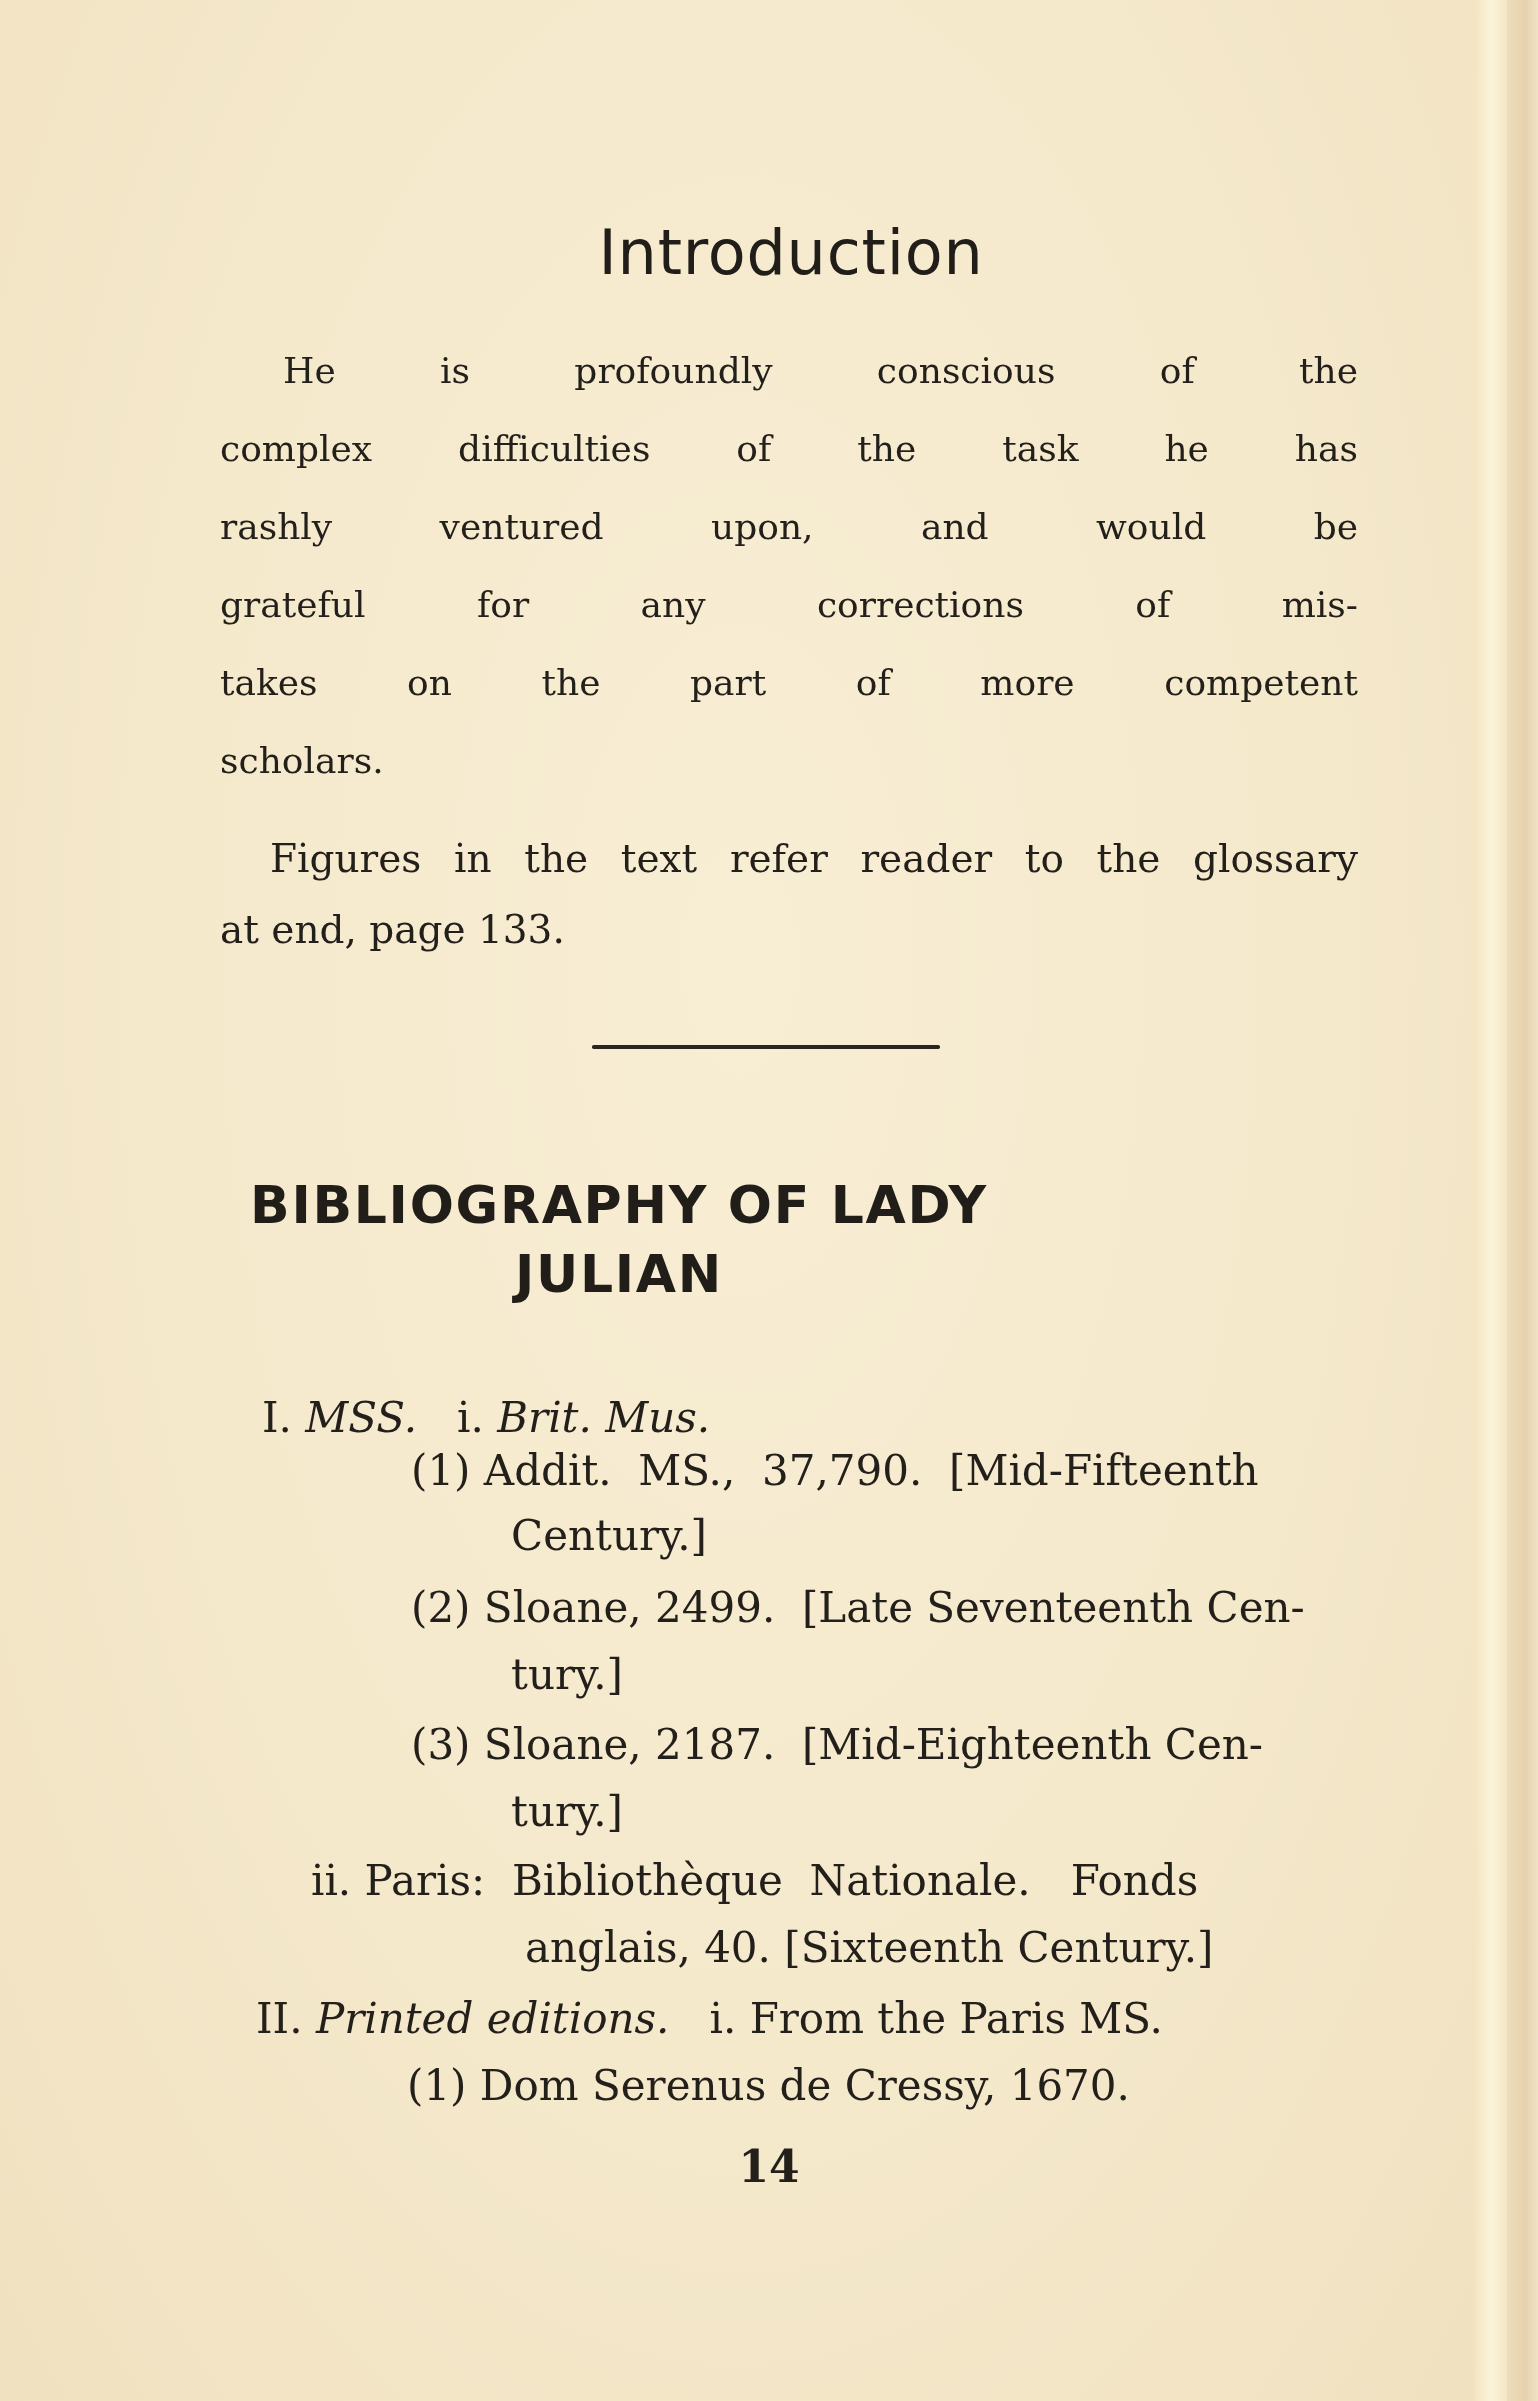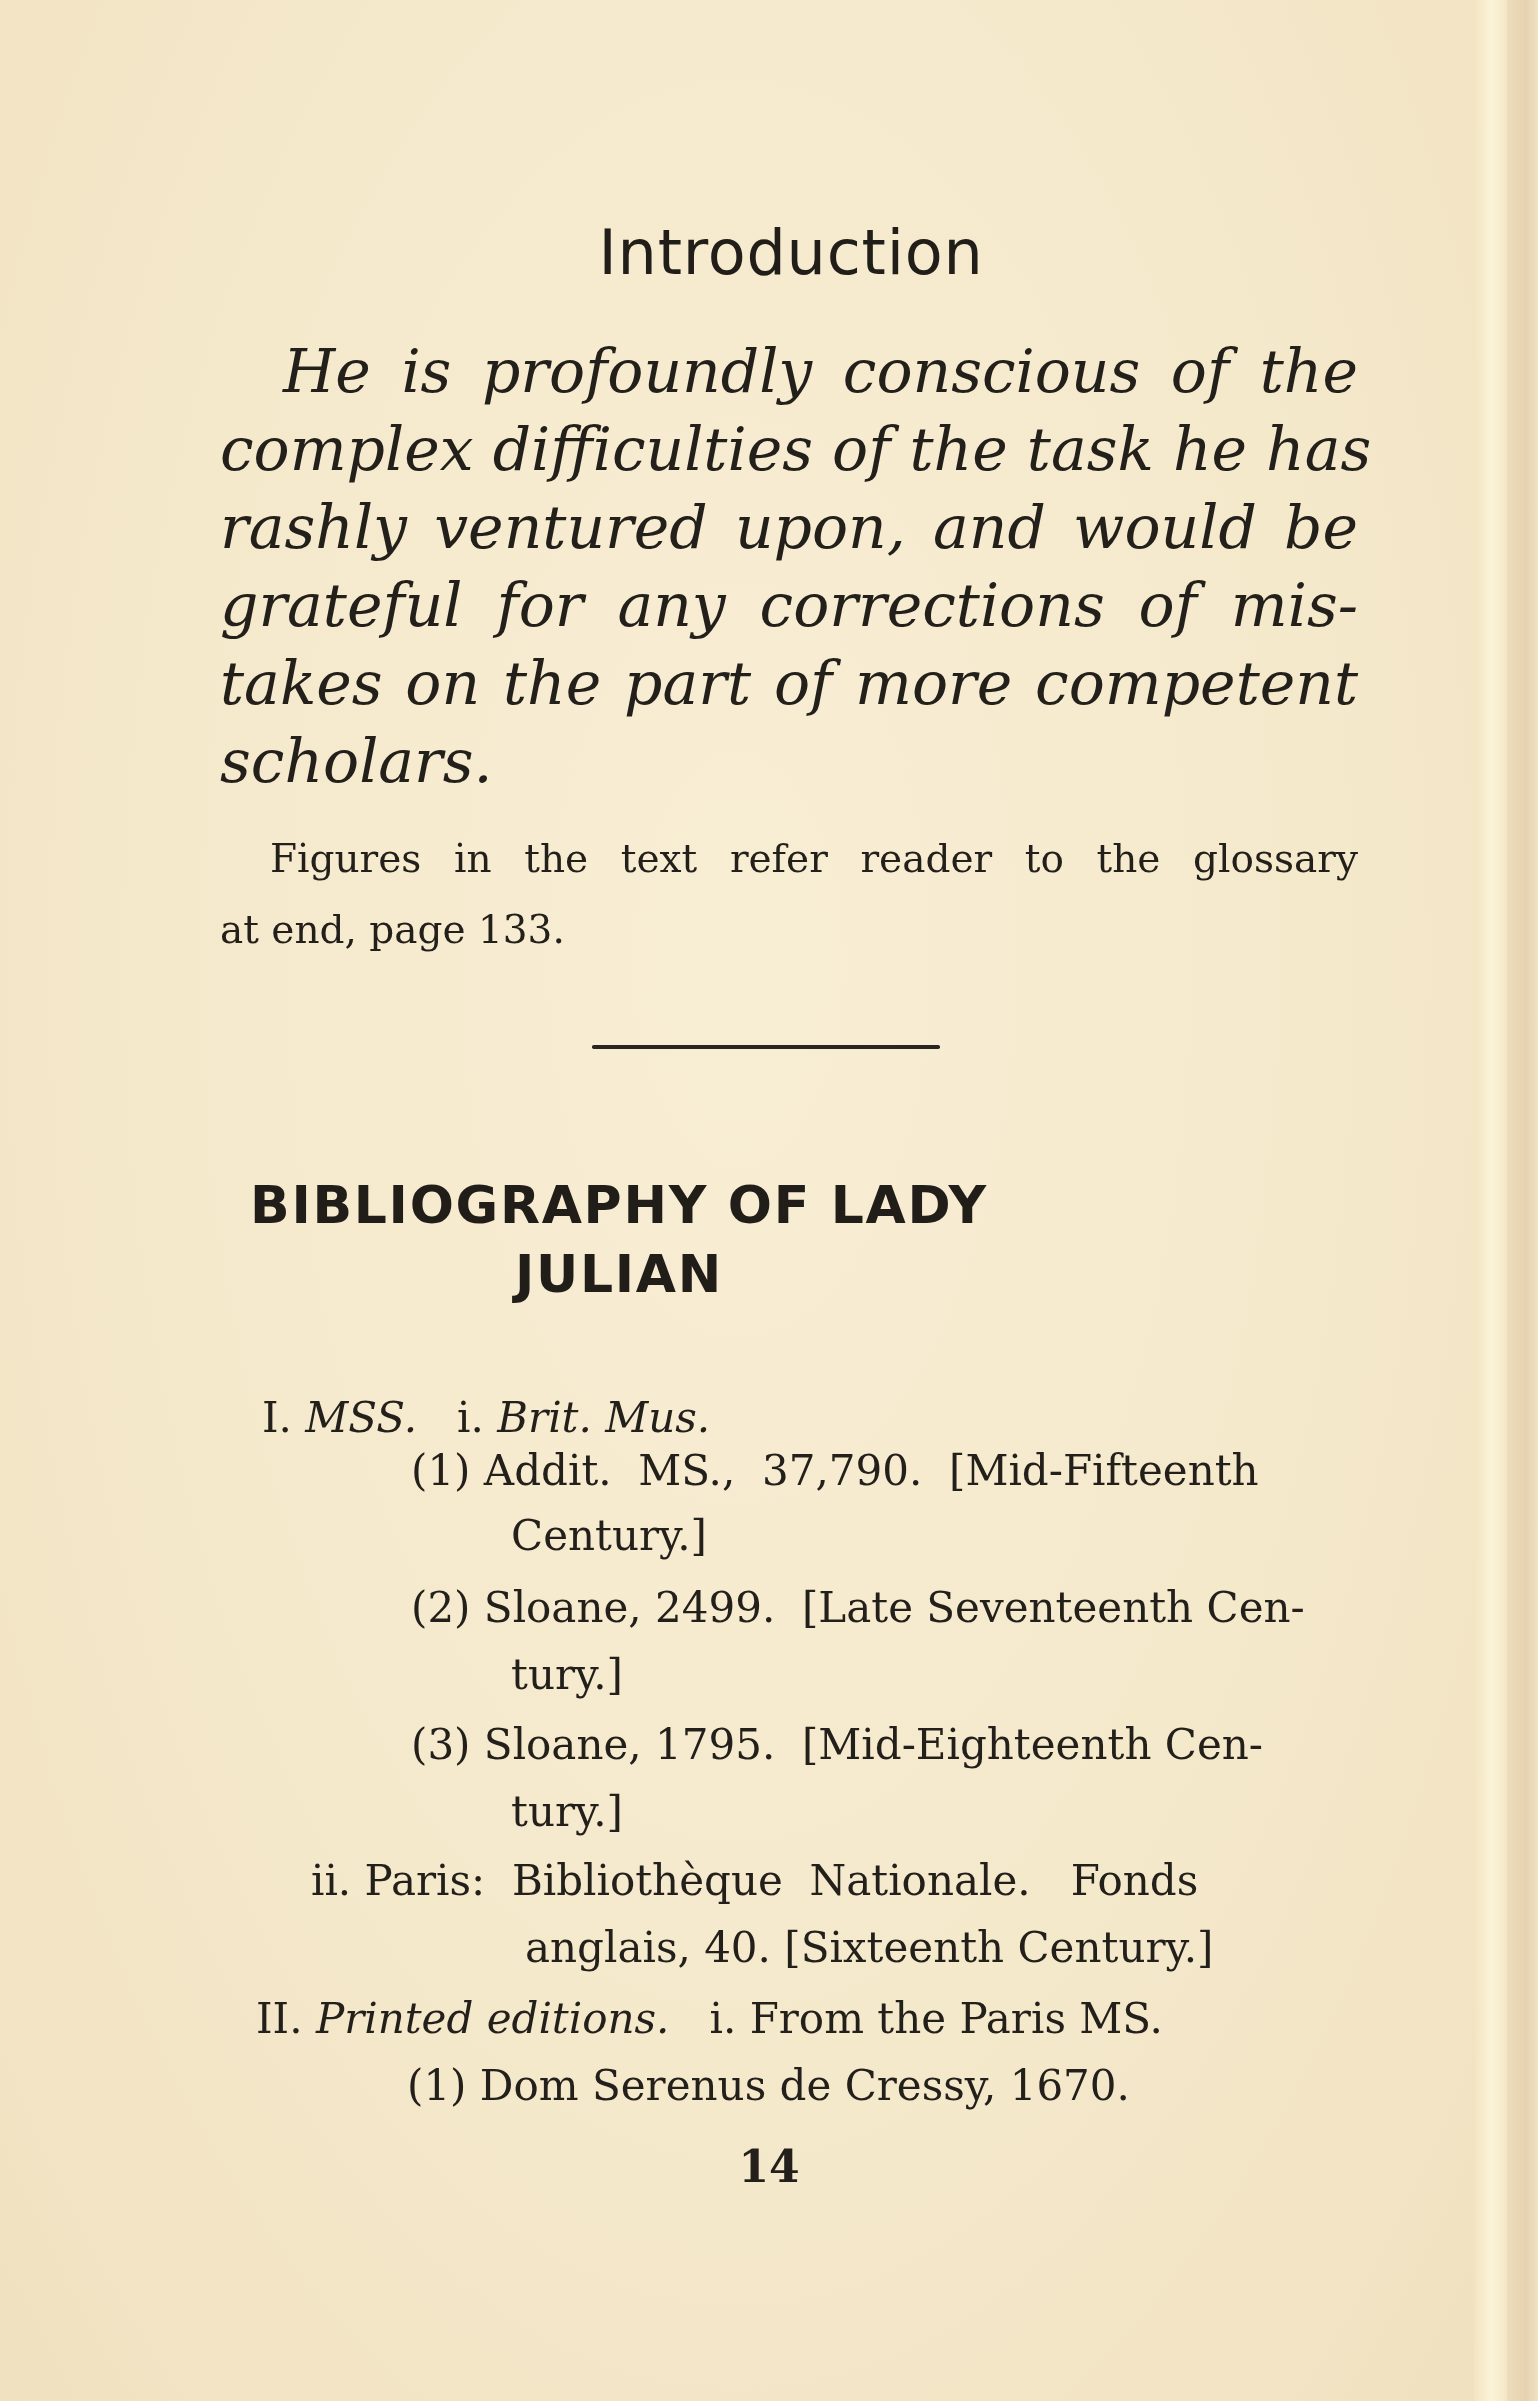--- a/index.html
+++ b/index.html
@@ -45,25 +45,24 @@
       font-size: 62px;
       font-weight: normal;
       letter-spacing: 0.8px;
       color: #211d19;
     }
 
     .para {
       position: absolute;
       left: 220px;
       width: 1138px;
-      font-size: 60px;
+      font-size: 36px;
       line-height: 78px;
       text-align: justify;
       color: #231f1a;
-      font-style: italic;
     }
     .para .line {
       display: block;
       text-align: justify;
       text-align-last: justify;
       white-space: nowrap;
     }
     .para .line.last {
       text-align-last: left;
     }
@@ -178,21 +177,21 @@
   <div class="bline" style="left:511px; top:1511px;">Century.]</div>
 
   <div class="bline" style="left:411px; top:1583px;">
     <span>(2)</span>
     <span style="white-space:pre;">Sloane, 2499.  [Late Seventeenth Cen-</span>
   </div>
   <div class="bline" style="left:511px; top:1650px;">tury.]</div>
 
   <div class="bline" style="left:411px; top:1720px;">
     <span>(3)</span>
-    <span style="white-space:pre;">Sloane, 1795.  [Mid-Eighteenth Cen-</span>
+    <span style="white-space:pre;">Sloane, 2187.  [Mid-Eighteenth Cen-</span>
   </div>
   <div class="bline" style="left:511px; top:1787px;">tury.]</div>
 
   <div class="bline" style="left:311px; top:1856px;">
     <span>ii.</span>
     <span style="white-space:pre;">Paris:  Bibliothèque  Nationale.   Fonds</span>
   </div>
   <div class="bline" style="left:525px; top:1923px;">anglais, 40.  [Sixteenth Century.]</div>
 
   <div class="bline" style="left:256px; top:1994px;">

